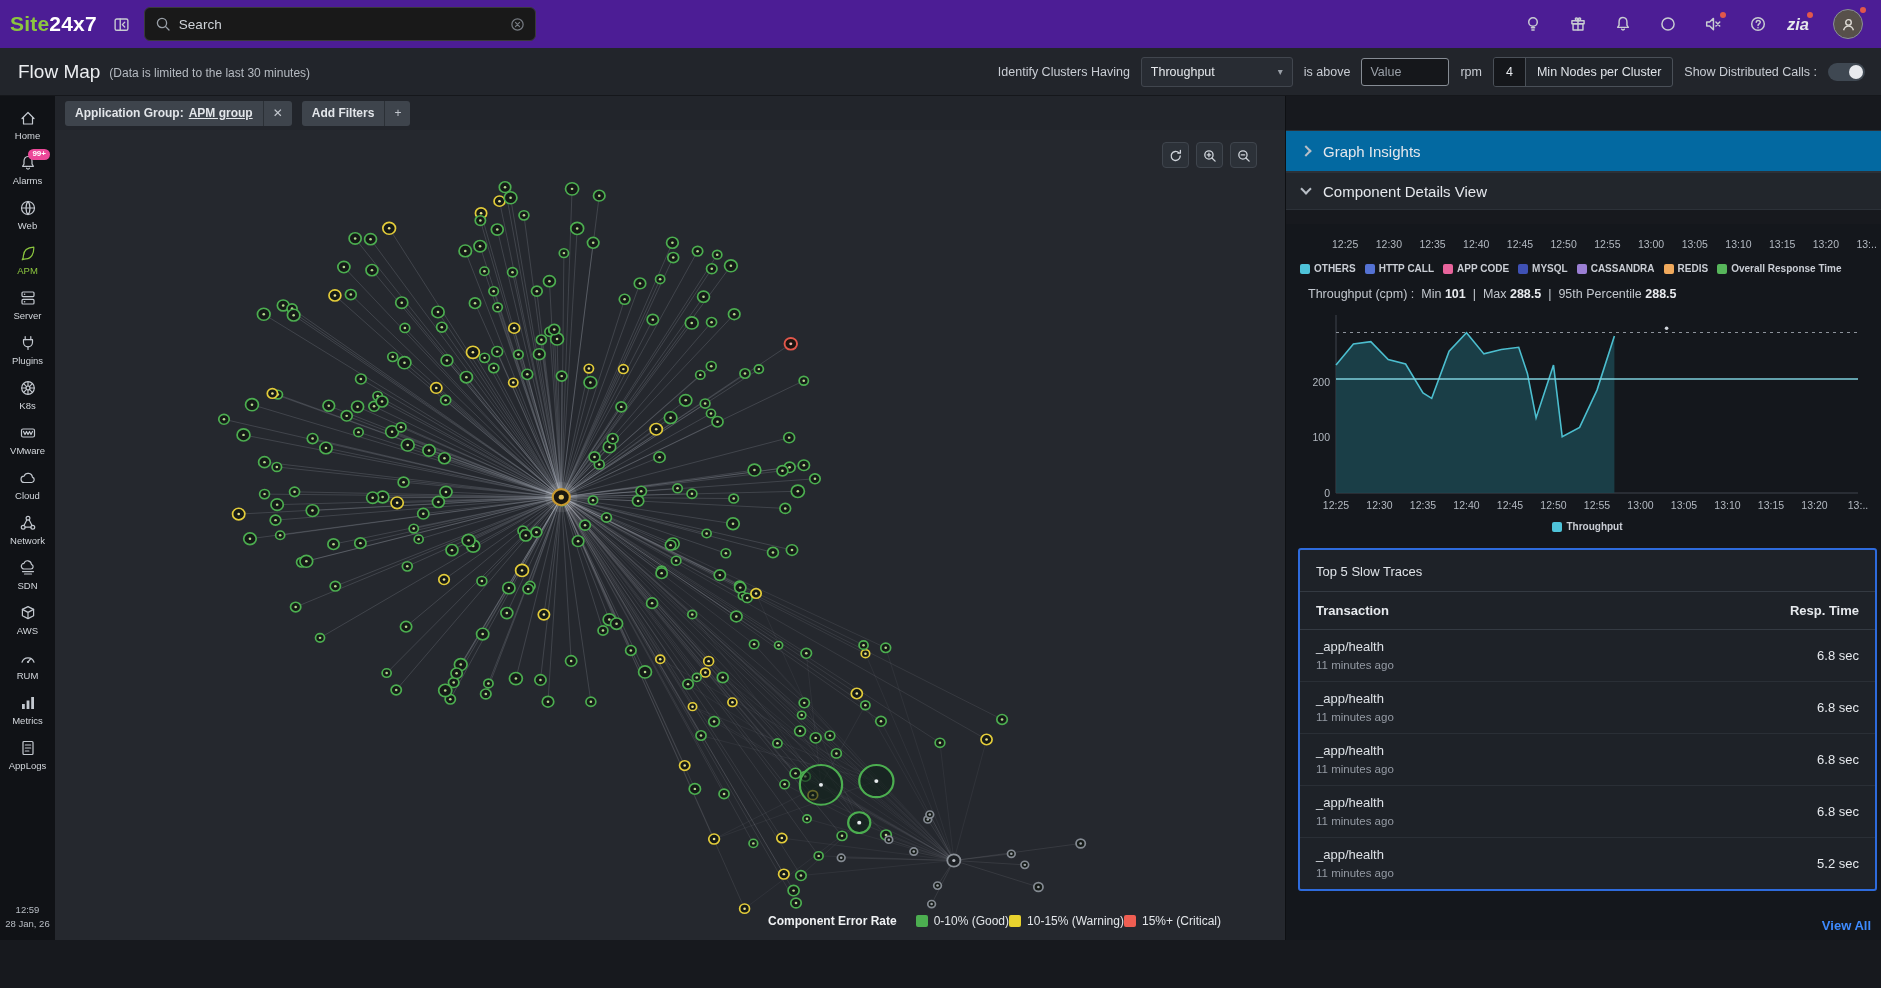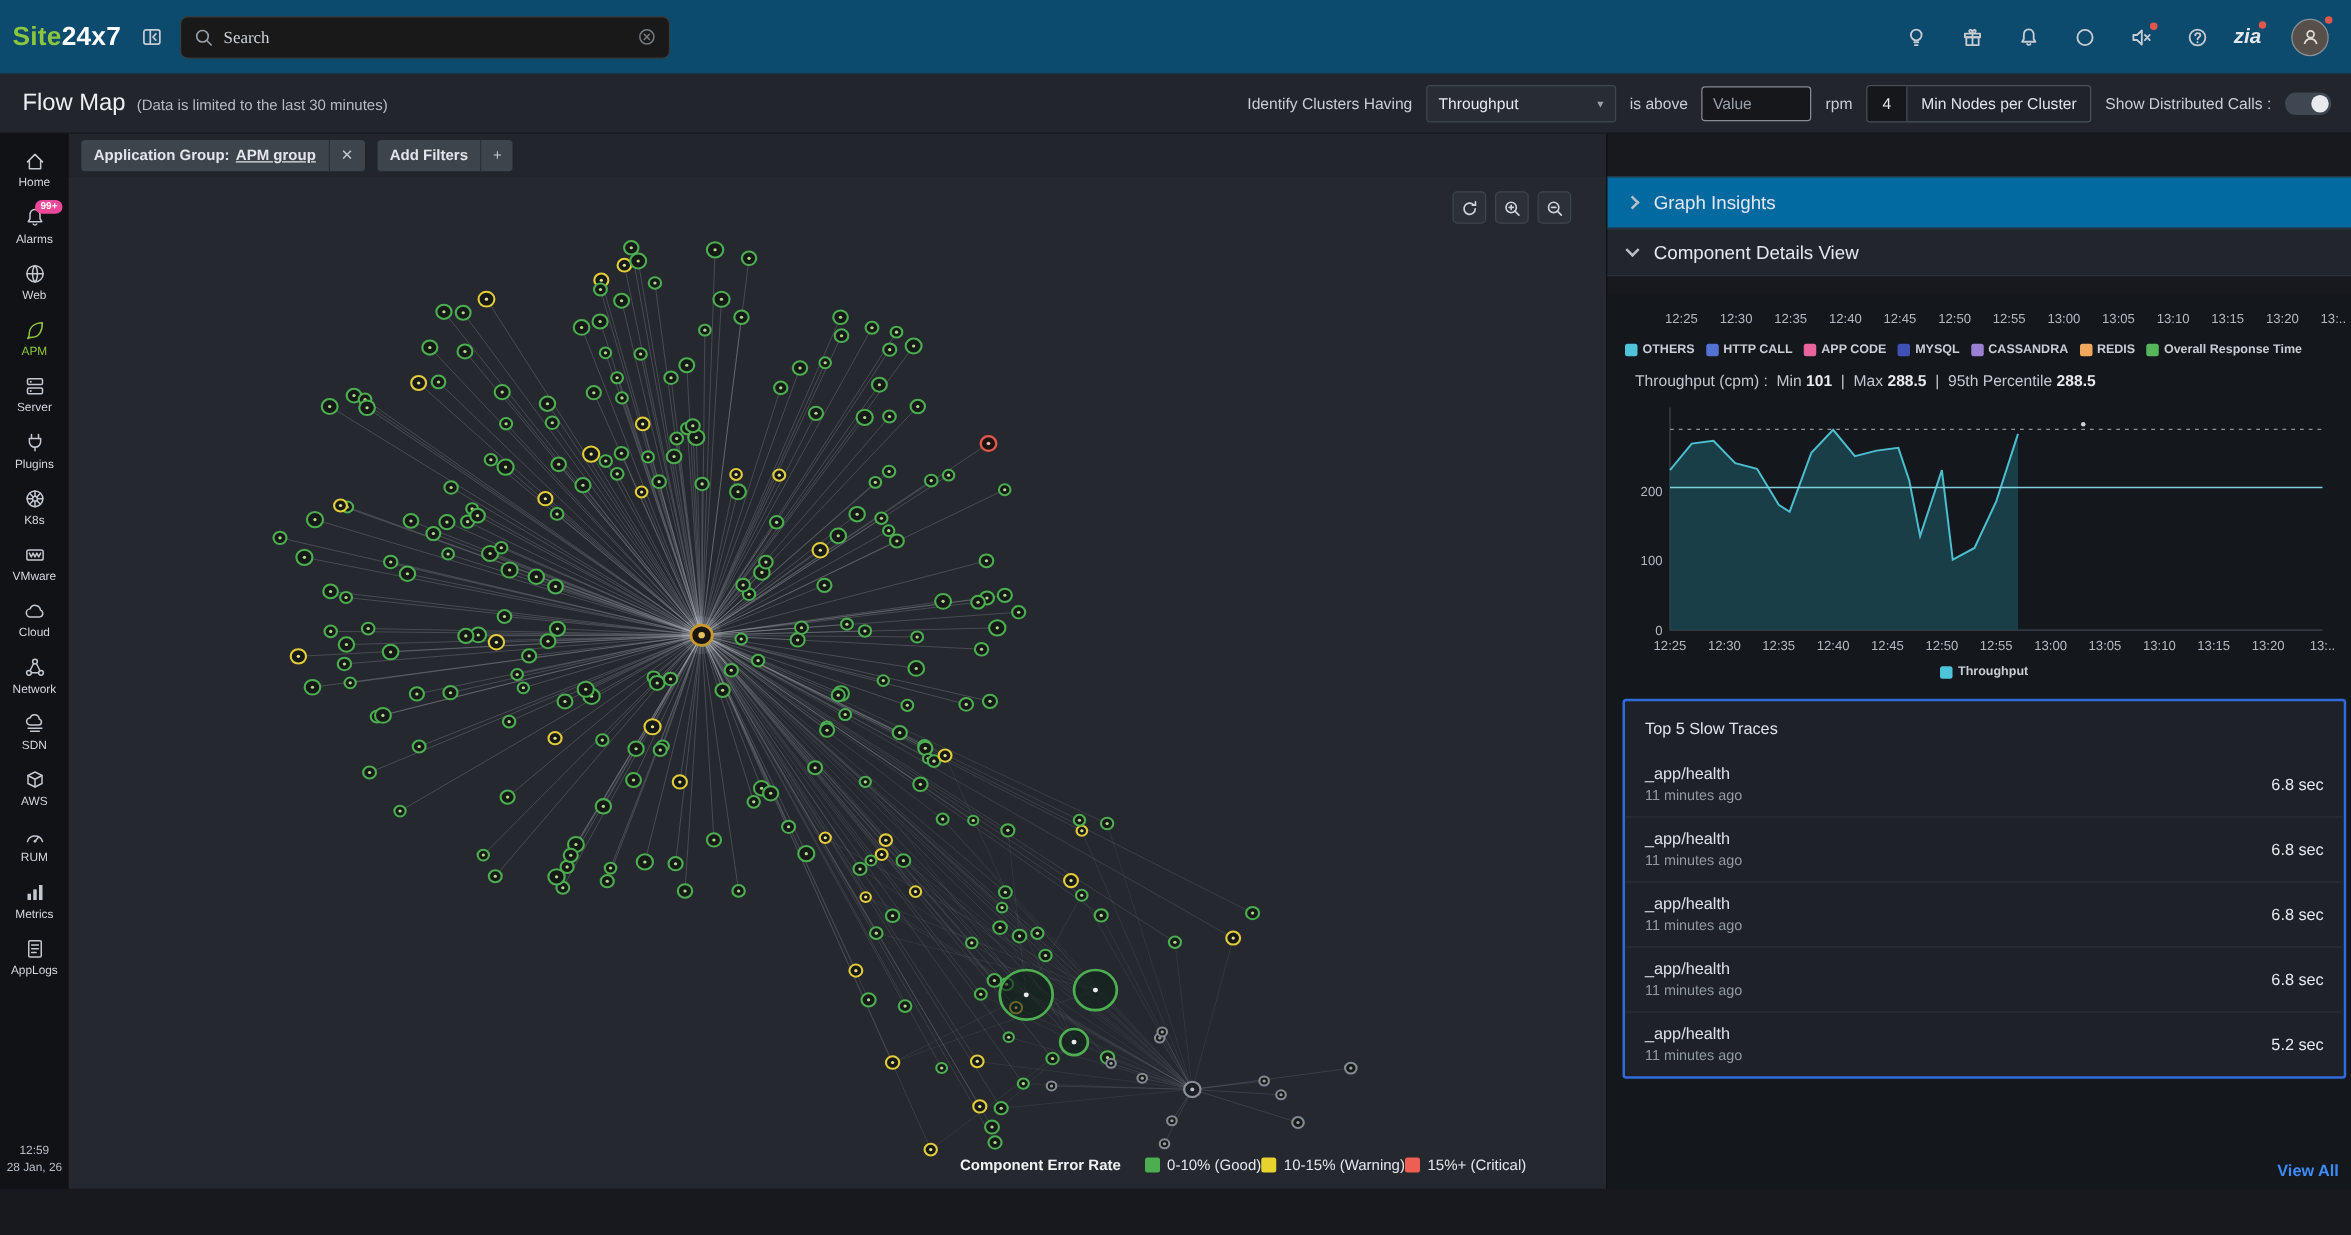--- a/index.html
+++ b/index.html
@@ -1,25 +1,25 @@
 <!DOCTYPE html>
 <html><head>
 <meta charset="utf-8">
 <style>
   * { box-sizing: border-box; margin: 0; padding: 0; }
   html,body { width:1881px; height:988px; overflow:hidden; }
   body { background:#17191e; font-family:"Liberation Sans", sans-serif; color:#dfe3e8; font-size:13px; }
 
   
-  .topbar { height:59px; background:#0c4a6e; display:flex; align-items:center; padding:0 18px 0 10px; gap:14px; }
+  .topbar { height:48px; background:#4c1d95; display:flex; align-items:center; padding:0 18px 0 10px; gap:14px; }
   .logo { font-size:21px; font-weight:bold; letter-spacing:.2px; cursor:pointer; white-space:nowrap; }
   .logo .g { color:#8cc63f; } .logo .w { color:#fff; }
   .icon-btn { background:none; border:none; cursor:pointer; color:#c8ccd2; display:flex; align-items:center; }
   .searchbox { width:392px; height:34px; background:#191919; border:1px solid #3a3a3a; border-radius:6px; display:flex; align-items:center; padding:0 10px; gap:8px; }
-  .searchbox input { flex:1; background:transparent; border:none; outline:none; color:#e4e7eb; font-size:13.5px; font-family:Liberation Serif, serif; }
+  .searchbox input { flex:1; background:transparent; border:none; outline:none; color:#e4e7eb; font-size:13.5px; font-family:Liberation Sans, sans-serif; }
   .searchbox input::placeholder { color:#cfd3d8; }
   .top-icons { margin-left:auto; display:flex; align-items:center; gap:27px; }
   .tic { position:relative; color:#c8ccd2; width:18px; height:18px; cursor:pointer; }
   .tic svg, .icon-btn svg, .searchbox svg { width:100%; height:100%; stroke:currentColor; fill:none; stroke-width:1.3; stroke-linecap:round; stroke-linejoin:round; }
   .searchbox .s-ic { width:16px; height:16px; color:#9aa0a8; }
   .searchbox .c-ic { width:15px; height:15px; color:#767b82; cursor:pointer; }
   .collapse { width:17px; height:17px; margin-left:2px; }
   .reddot { position:absolute; width:6px; height:6px; background:#e2574b; border-radius:50%; top:-3px; right:-4px; }
   .zia { position:relative; margin-left:6px; font-style:italic; font-weight:bold; font-size:16.5px; color:#e4e7eb; cursor:pointer; }
   .avatar { position:relative; width:30px; height:30px; margin-left:10px; border-radius:50%; background:#57504a; border:1px solid #8a8f96; display:flex; align-items:center; justify-content:center; cursor:pointer; }
@@ -1005,20 +1005,24 @@
           <text x="560.0" y="204" text-anchor="middle" font-size="10.5" fill="#b3b9c1">13:..</text>
         </svg>
       <div class="tp-legend" id="tp-legend">
           <span class="lg-item">
             <span class="lg-sw" style="background:#4ec3d9"></span>
             <span>Throughput</span>
           </span>
         </div>
       <div class="traces-card">
         <div class="traces-title">Top 5 Slow Traces</div>
+        <div class="traces-head">
+          <span>Transaction</span>
+          <span>Resp. Time</span>
+        </div>
         <div id="traces-rows">
             <div class="trace-row">
               <div>
                 <div class="tr-name">_app/health</div>
                 <div class="tr-ago">11 minutes ago</div>
               </div>
               <div class="tr-time">6.8 sec</div>
             </div>
             <div class="trace-row">
               <div>

